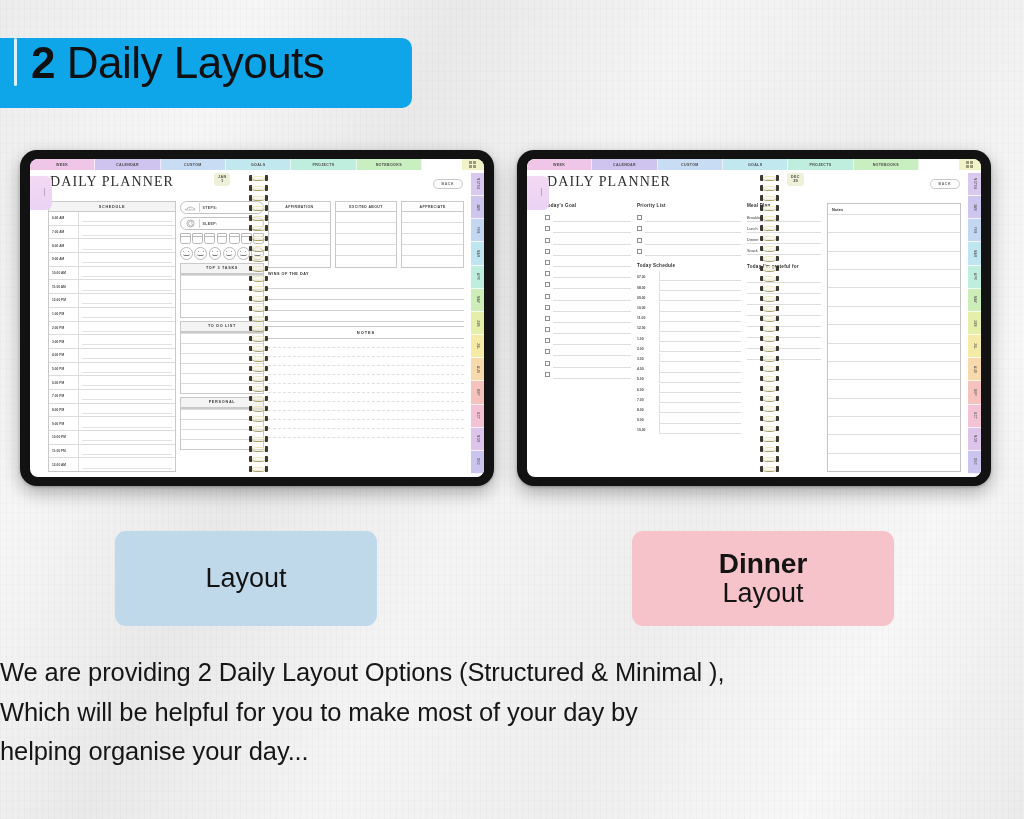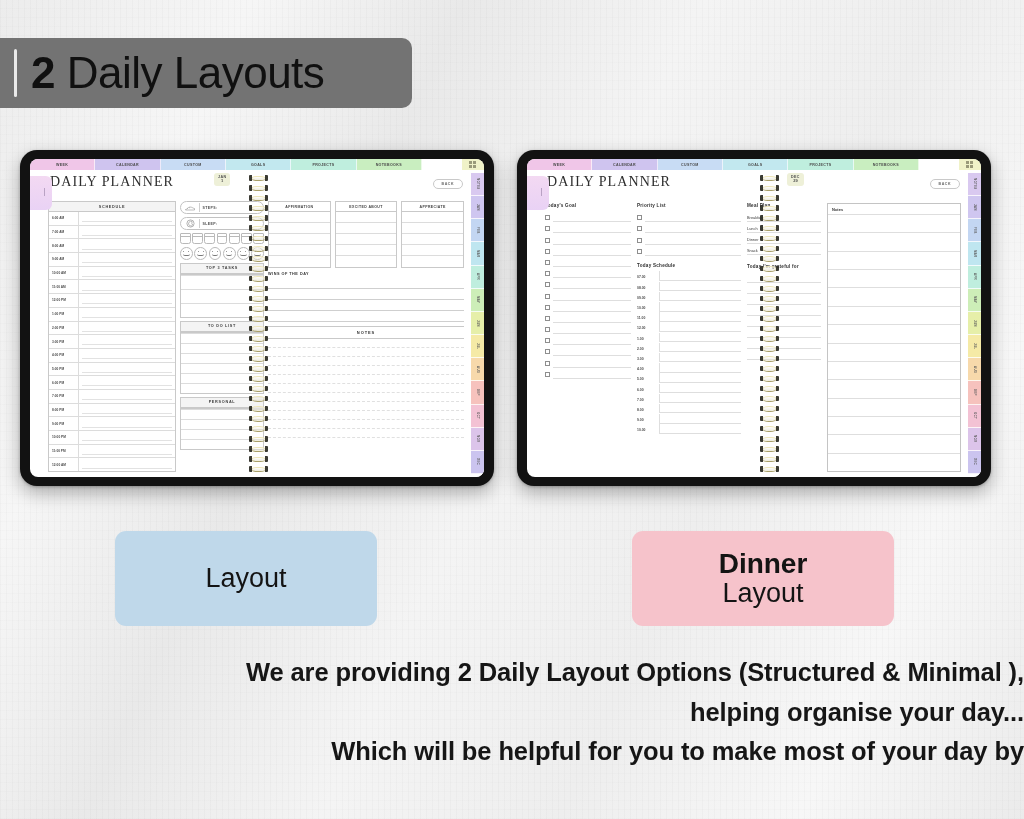--- a/index.html
+++ b/index.html
@@ -11,23 +11,23 @@
       repeating-linear-gradient(0deg, rgba(0,0,0,0.012) 0px, rgba(0,0,0,0.012) 1px, rgba(255,255,255,0) 1px, rgba(255,255,255,0) 9px),
       linear-gradient(115deg, #ececec 0%, #f6f6f6 18%, #e9e9e9 33%, #f4f4f4 50%, #eeeeee 67%, #f7f7f7 84%, #ebebeb 100%);
     overflow: hidden;
     position: relative;
   }
 
   
   .title-banner {
     position: absolute; left: 0; top: 38px;
     width: 412px; height: 70px;
-    background: #737373;
+    background: #0ea5e9;
     border-radius: 0 10px 10px 0;
-    display: flex; align-items: center;
+    display: flex; 
   }
   .title-accent {
     width: 3px; height: 48px; background: #fff; opacity: .85;
     margin-left: 14px; border-radius: 2px; flex: none;
   }
   .title-text {
     font-size: 44px; color: #101010; margin-left: 14px;
     letter-spacing: -0.5px; white-space: nowrap;
   }
   .title-text b { font-weight: 700; }
@@ -262,21 +262,21 @@
     line-height: 1.06;
   }
   .chip .c1 { font-size: 28px; font-weight: 700; color: #141414; }
   .chip .c2 { font-size: 27px; font-weight: 400; color: #141414; }
   .chip.structured { left: 115px; top: 531px; width: 262px; height: 95px; background: #bfd8ea; }
   .chip.minimal    { left: 632px; top: 531px; width: 262px; height: 95px; background: #f6c3cb; }
 
   
   .footer {
     position: absolute; left: 0; right: 0; top: 653px;
-    text-align: right; color: #161616; font-weight: bold;
+    text-align: left; color: #161616;
   }
   .footer p { font-size: 25.5px; line-height: 1.55; letter-spacing: -0.1px; }
 </style>
 </head>
 <body>
 
 <div class="title-banner">
   <div class="title-accent"></div>
   <div class="title-text">
     <b>2</b><span> Daily Layouts</span>
@@ -906,15 +906,15 @@
 <div class="chip structured" style="background: rgb(191, 216, 234);">
   <div class="c2">Layout</div>
 </div>
 <div class="chip minimal" style="background: rgb(246, 195, 203);">
   <div class="c1">Dinner</div>
   <div class="c2">Layout</div>
 </div>
 
 <div class="footer">
   <p>We are providing 2 Daily Layout Options (Structured &amp; Minimal ),</p>
+  <p>Which will be helpful for you to make most of your day by</p>
   <p>helping organise your day...</p>
-  <p>Which will be helpful for you to make most of your day by</p>
 </div>
 
 </body></html>

